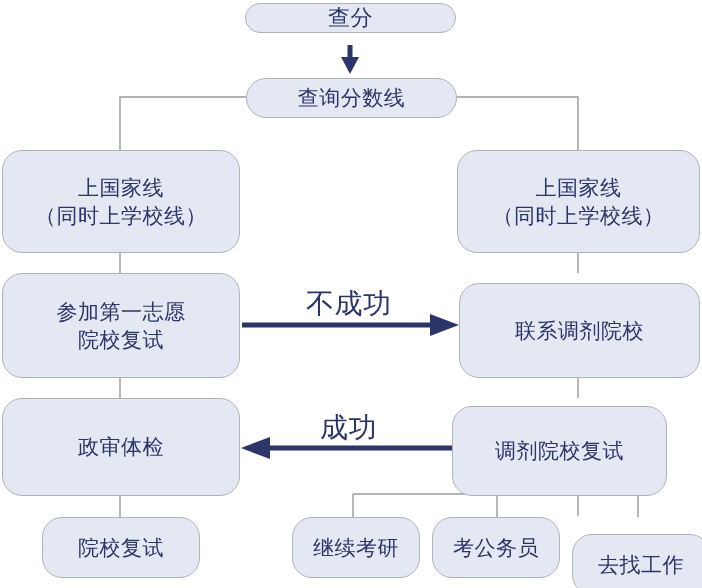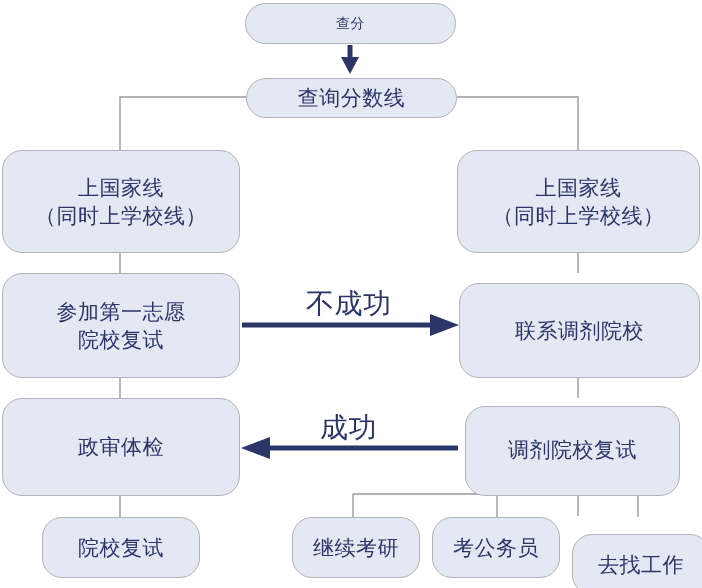--- a/index.html
+++ b/index.html
@@ -96,38 +96,38 @@
     </g>
 
     <g>
       <path d="M353,494 L638,494" stroke="#9a9a9a" stroke-width="1.4" fill="none"></path>
       <path d="M353,494 L353,517" stroke="#9a9a9a" stroke-width="1.4" fill="none"></path>
       <path d="M497,494 L497,517" stroke="#9a9a9a" stroke-width="1.4" fill="none"></path>
       <path d="M638,494 L638,517" stroke="#9a9a9a" stroke-width="1.4" fill="none"></path>
     </g>
   </svg>
 
-  <div class="node pill" style="left:245px; top:3px; width:211px; height:41px; font-size:14px;">查分</div>
+  <div class="node pill" style="left:245px; top:3px; width:211px; height:30px; font-size:22px;">查分</div>
 
   <div class="node" style="left:246px; top:78px; width:211px; height:40px;">查询分数线</div>
 
   <div class="node" style="left:2px; top:150px; width:238px; height:103px;">上国家线
 （同时上学校线）</div>
 
   <div class="node" style="left:457px; top:150px; width:243px; height:103px;">上国家线
 （同时上学校线）</div>
 
   <div class="node" style="left:2px; top:273px; width:238px; height:105px;">参加第一志愿
 院校复试</div>
 
   <div class="node" style="left:459px; top:283px; width:241px; height:95px;">联系调剂院校</div>
 
   <div class="node" style="left:2px; top:398px; width:238px; height:98px;">政审体检</div>
 
-  <div class="node" style="left:465px; top:406px; width:215px; height:90px;font-family:Liberation Serif, serif;">调剂院校复试</div>
+  <div class="node" style="left:452px; top:406px; width:215px; height:90px;">调剂院校复试</div>
 
   <div class="node" style="left:42px; top:517px; width:158px; height:61px;">院校复试</div>
 
   <div class="node" style="left:292px; top:517px; width:128px; height:61px;">继续考研</div>
 
   <div class="node" style="left:432px; top:517px; width:128px; height:61px;">考公务员</div>
 
   <div class="node" style="left:572px; top:534px; width:138px; height:61px;">去找工作</div>
 
   <div class="edge-label" style="left:306px; top:285px;">不成功</div>

